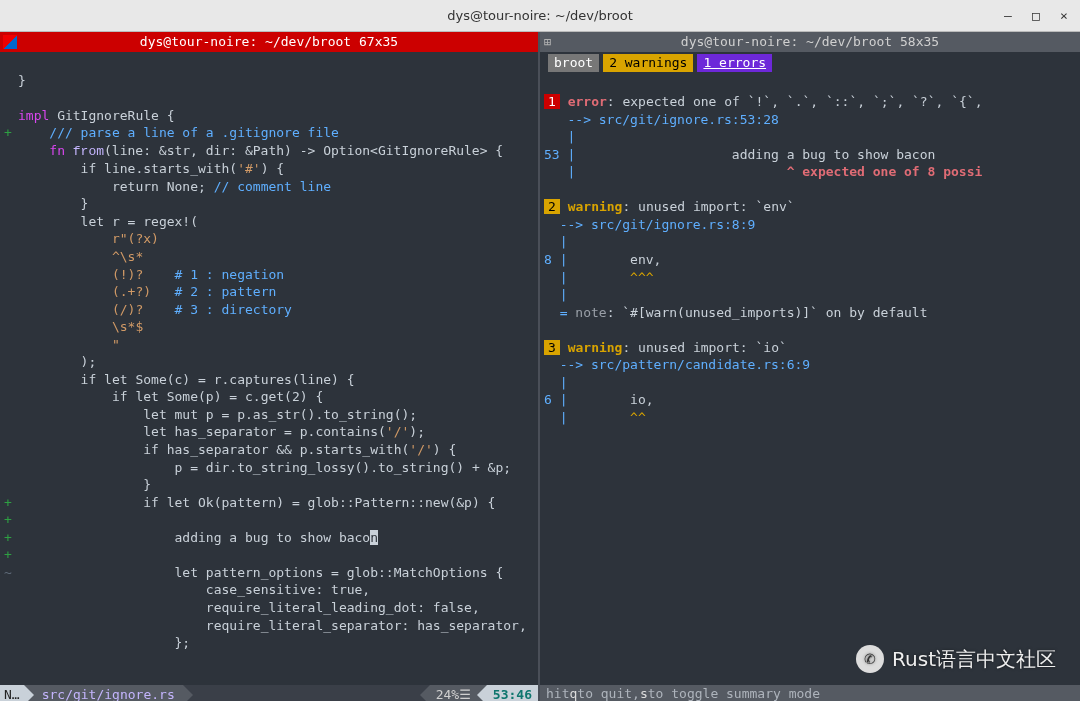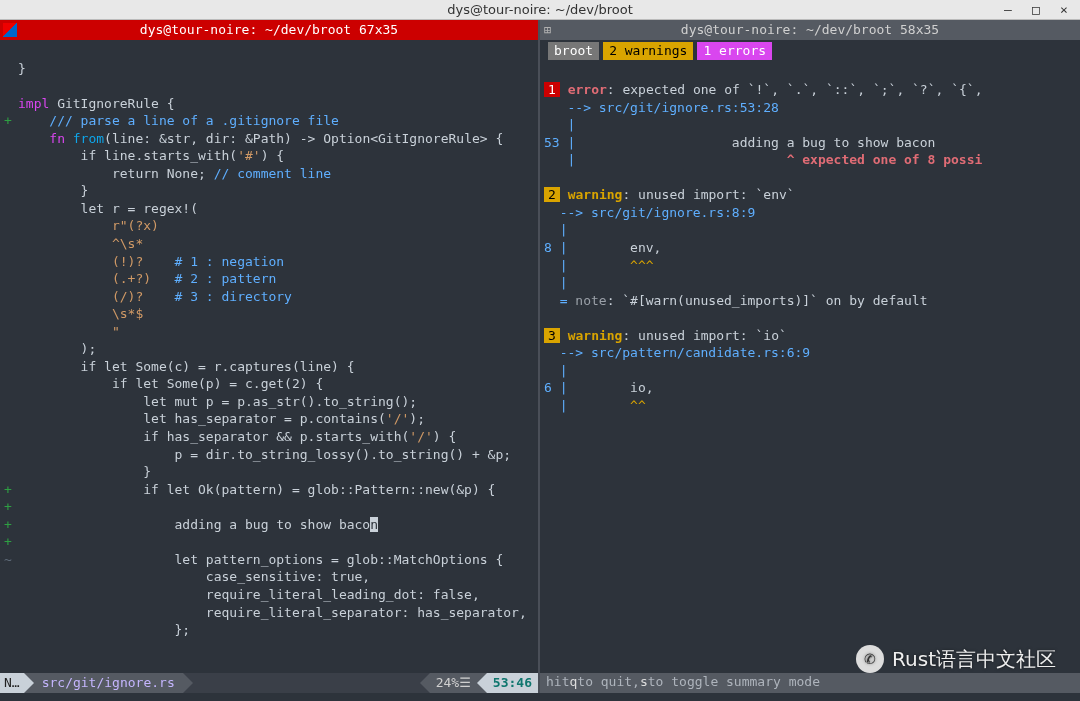--- a/index.html
+++ b/index.html
@@ -8,21 +8,21 @@
     font-size: 13px;
     background: #2d333b;
     color: #c9d1d9;
     width: 1080px;
     height: 701px;
     overflow: hidden;
     position: relative;
     line-height: 1.35;
   }
   .titlebar {
-    height: 20px;
+    height: 32px;
     background: #e8e8e8;
     color: #333;
     display: flex;
     align-items: center;
     justify-content: center;
     position: relative;
     border-bottom: 1px solid #bbb;
     font-family: "DejaVu Sans", sans-serif;
     font-size: 13px;
   }
@@ -75,21 +75,21 @@
   .pane-body {
     flex: 1;
     overflow: hidden;
     white-space: pre;
     padding: 2px 0 2px 4px;
   }
   .gutter { color: #2ea043; display:inline-block; width:14px; }
   .tilde  { color: #5e6a78; display:inline-block; width:14px; }
   .cmt { color: #5fafff; }
   .kw  { color: #d946ef; }
-  .fn  { color: #0ea5e9; }
+  .fn  { color: #c4b5fd; font-family: Liberation Mono, monospace; }
   .str { color: #d19a66; }
   .cur { background:#c9d1d9; color:#2d333b; }
   .statusbar {
     height: 20px;
     display: flex;
     align-items: center;
     font-size: 13px;
     background: #3a3f48;
   }
   .sb-mode { background:#c9d1d9; color:#222; padding:0 4px; height:100%; display:flex; align-items:center; }
@@ -99,21 +99,21 @@
   .sb-fill { flex:1; }
   .sb-tri3 { width:0; height:0; border-top:10px solid transparent; border-bottom:10px solid transparent; border-right:10px solid #555a62; }
   .sb-pct  { background:#555a62; color:#d0d0d0; padding:0 6px; height:100%; display:flex; align-items:center; }
   .sb-tri4 { width:0; height:0; border-top:10px solid transparent; border-bottom:10px solid transparent; border-right:10px solid #c9d1d9; background:#555a62; }
   .sb-pos  { background:#c9d1d9; color:#0f766e; padding:0 6px; height:100%; display:flex; align-items:center; font-weight:bold;}
   
   .badge-row { padding: 2px 4px 4px 8px; display:flex; gap:4px; }
   .badge { padding: 0 6px; font-weight: normal; }
   .b-grey { background:#777; color:#fff; }
   .b-yel  { background:#d9a400; color:#000; }
-  .b-red  { background:#d946ef; color:#fff; }
+  .b-red  { background:#6d28d9; color:#fff;text-decoration:underline; }
   .diag-body { padding: 0 4px; white-space: pre; }
   .diag-num.err { background:#cc0000; color:#fff; padding:0 4px; }
   .diag-num.warn{ background:#d9a400; color:#000; padding:0 4px; }
   .err-t { color:#e06c75; font-weight:bold; }
   .warn-t{ color:#d9a400; font-weight:bold; }
   .lnum { color:#5fafff; }
   .pipe { color:#5fafff; }
   .caret{ color:#d9a400; }
   .note { color:#9aa0a8; }
   .hint-bar {

